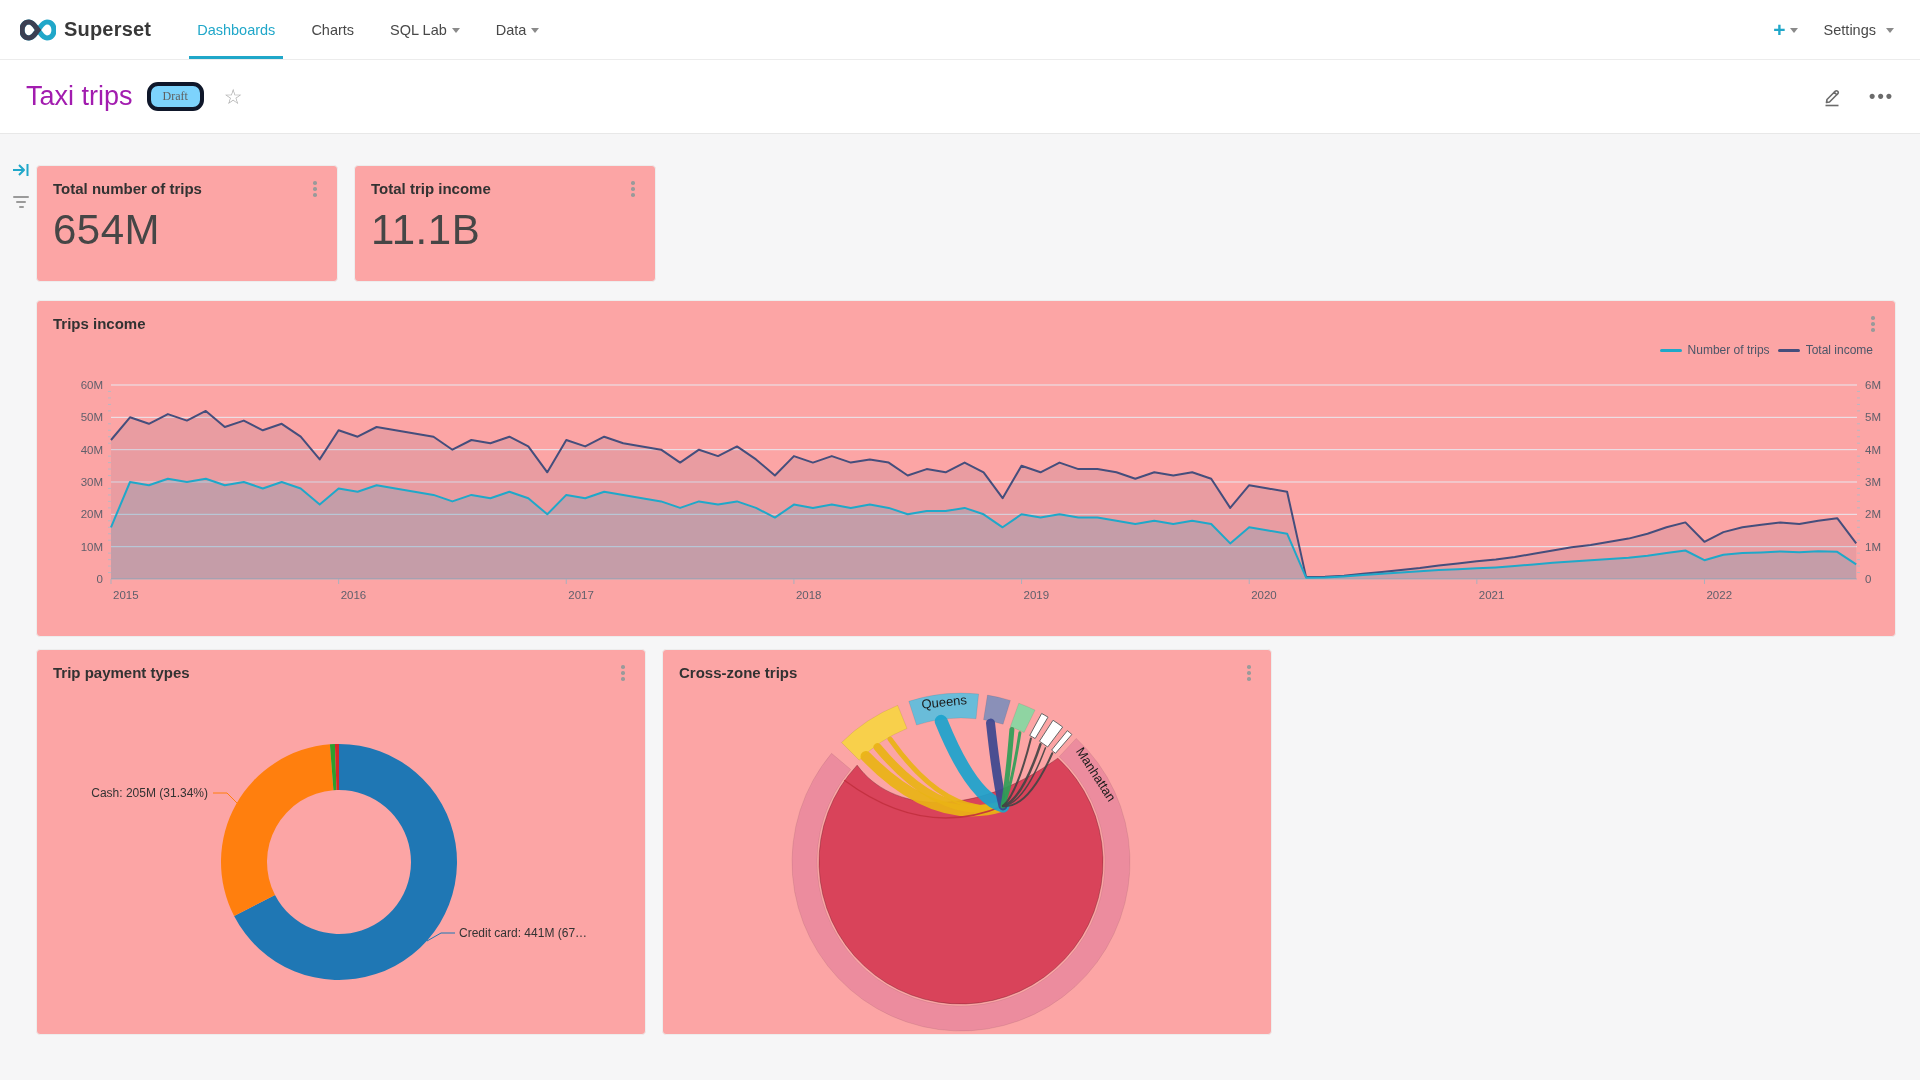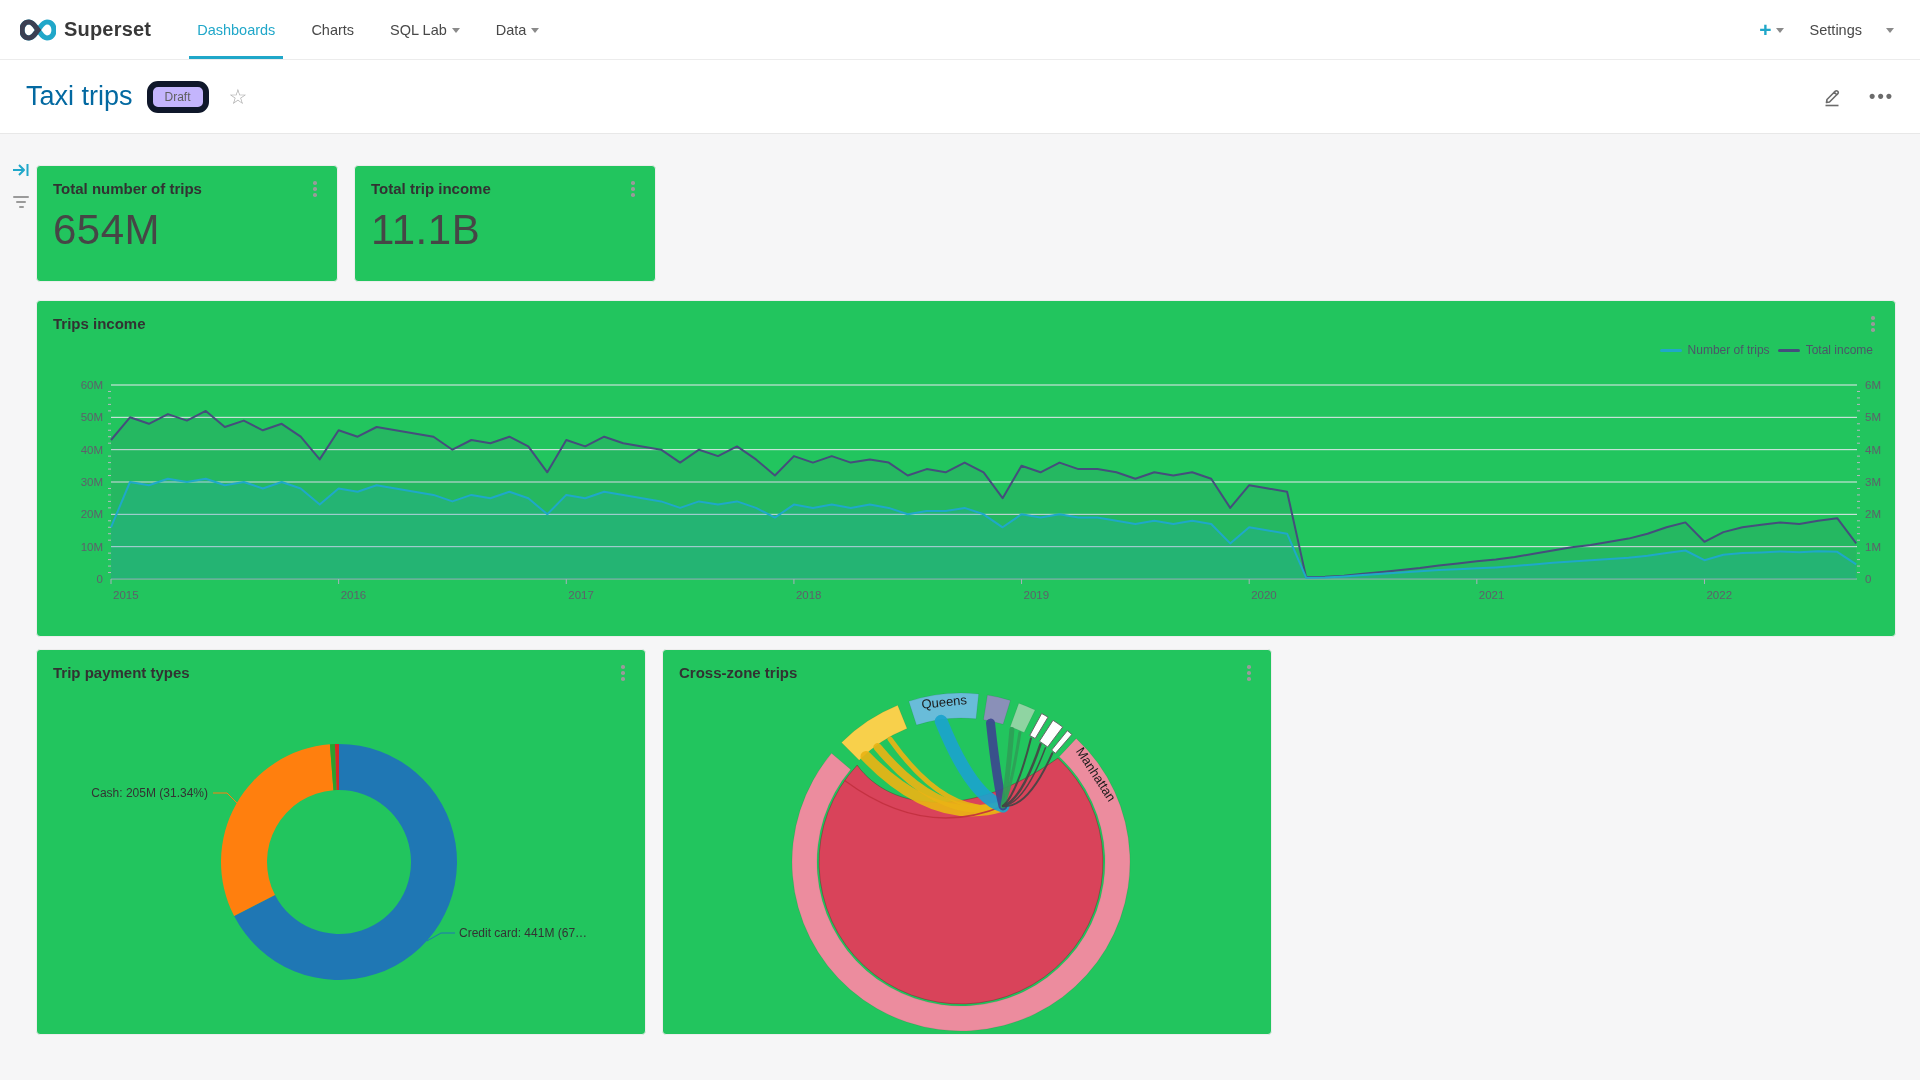--- a/index.html
+++ b/index.html
@@ -15,40 +15,40 @@
   .nav-item { position:relative; display:flex; align-items:center; gap:5px; padding:12px 18px;
     font-size:14.5px; color:#484848; cursor:pointer; }
   .nav-item.active { color:#20a7c9; }
   .nav-item.active::after { content:""; position:absolute; left:10px; right:10px; bottom:0;
     height:3px; background:#20a7c9; }
   .caret { width:0; height:0; border-left:4px solid transparent; border-right:4px solid transparent;
     border-top:5px solid #8a8a8a; margin-top:2px; }
   .nav-right { margin-left:auto; display:flex; align-items:center; gap:26px; padding-right:26px; }
   .plus-btn { display:flex; align-items:center; gap:4px; cursor:pointer; }
   .plus-glyph { color:#20a7c9; font-size:21px; font-weight:700; line-height:1; }
-  .settings { display:flex; align-items:center; gap:24px; font-size:14.5px; color:#484848; cursor:pointer; }
+  .settings { display:flex; align-items:center; gap:10px; font-size:14.5px; color:#484848; cursor:pointer; }
 
   
   .page-header { position:relative; height:74px; background:#fff; border-bottom:1px solid #e8e8e8;
     display:flex; align-items:center; padding:0 26px; }
-  .page-title { font-size:27px; color:#0369a1; font-weight:500; }
-  .draft-badge { margin-left:14px; font-size:12px; color:#5f5f5f; background:#c4b5fd;
-    border:6px solid #0f172a; border-radius:11px; padding:3px 12px; }
+  .page-title { font-size:27px; color:#a21caf; font-weight:500; }
+  .draft-badge { margin-left:14px; font-size:12px; color:#5f5f5f; background:#7dd3fc;
+    border:4px solid #0f172a; border-radius:11px; padding:3px 12px;font-family:Liberation Serif, serif; }
   .star { margin-left:20px; font-size:21px; color:#a8a8a8; cursor:pointer; line-height:1; }
   .header-actions { margin-left:auto; display:flex; align-items:center; gap:26px; }
   .ellipsis { color:#6b6b6b; font-size:18px; letter-spacing:2px; font-weight:700; cursor:pointer; }
 
   
   .body { position:relative; height:952px; }
   .side-icons { position:absolute; left:8px; top:26px; width:26px; display:flex;
     flex-direction:column; gap:16px; align-items:center; }
   .filter-lines { display:flex; flex-direction:column; align-items:center; gap:3px; cursor:pointer; }
   .filter-lines i { display:block; height:2px; background:#9a9a9a; border-radius:1px; }
 
-  .card { position:absolute; background:#22c55e; border:1px solid #ededed; border-radius:4px; }
+  .card { position:absolute; background:#fca5a5; border:1px solid #ededed; border-radius:4px; }
   .card-title { position:absolute; left:16px; top:14px; font-size:15px; font-weight:700; color:#323232; }
   .kebab { position:absolute; right:12px; top:12px; width:20px; height:22px; display:flex;
     flex-direction:column; align-items:center; justify-content:center; gap:2.5px; cursor:pointer; }
   .kebab i { width:3.5px; height:3.5px; border-radius:50%; background:#9a9a9a; display:block; }
 
   .kpi-card  { width:302px; height:117px; top:31px; }
   .kpi-value { position:absolute; left:16px; top:40px; font-size:42px; color:#464646; letter-spacing:.5px; }
 
   .chart-card { left:36px; top:166px; width:1860px; height:337px; }
   .legend { position:absolute; top:42px; right:22px; display:flex; gap:8px; align-items:center; }

